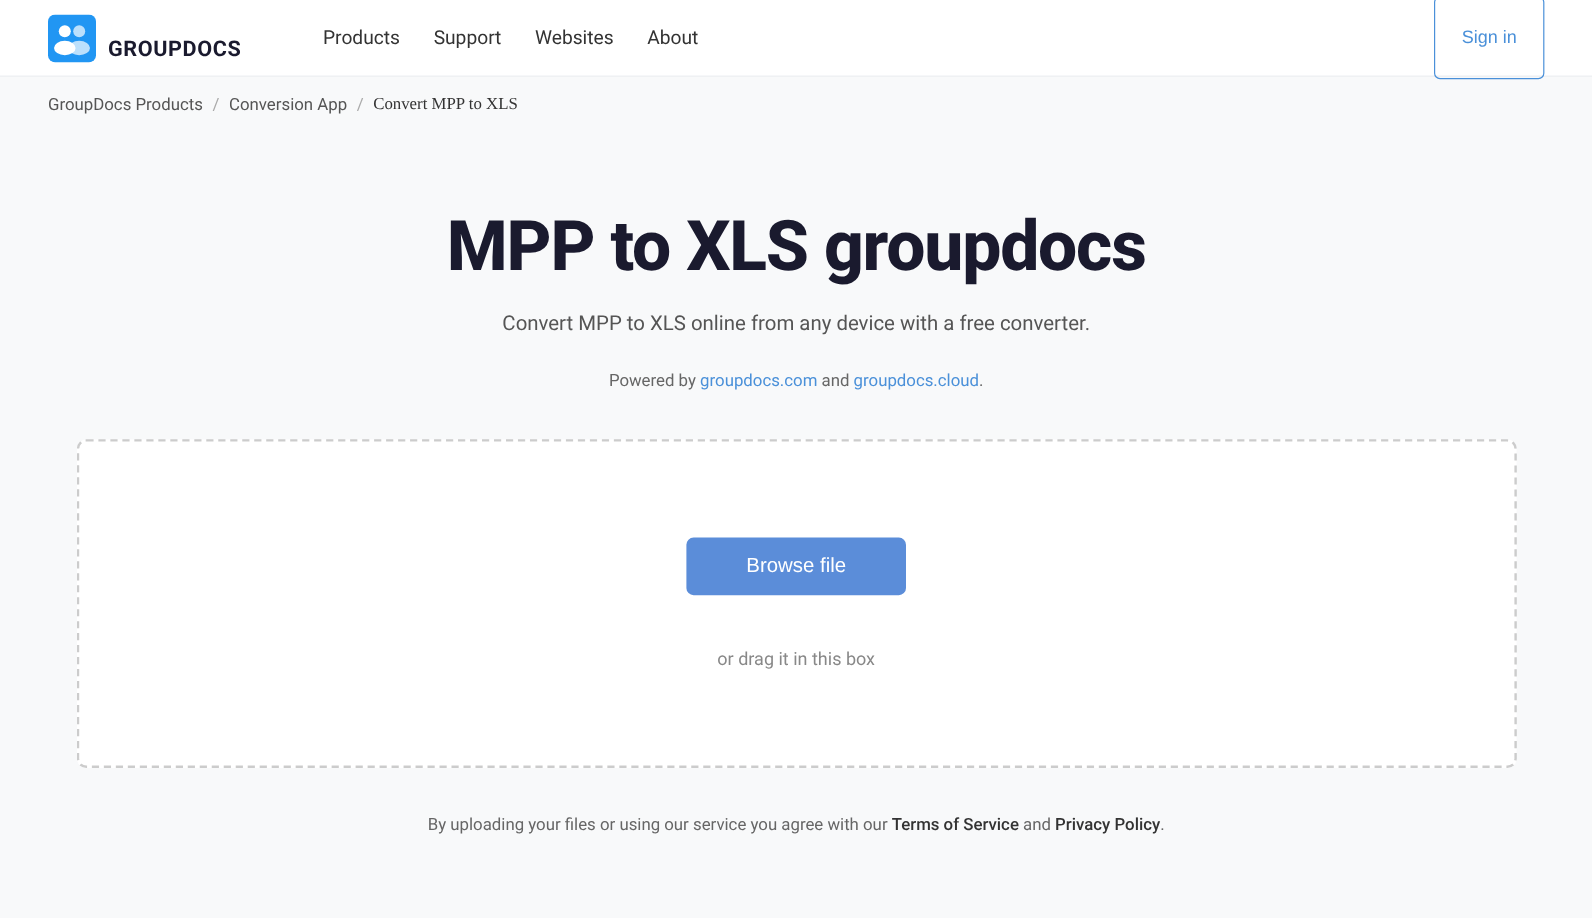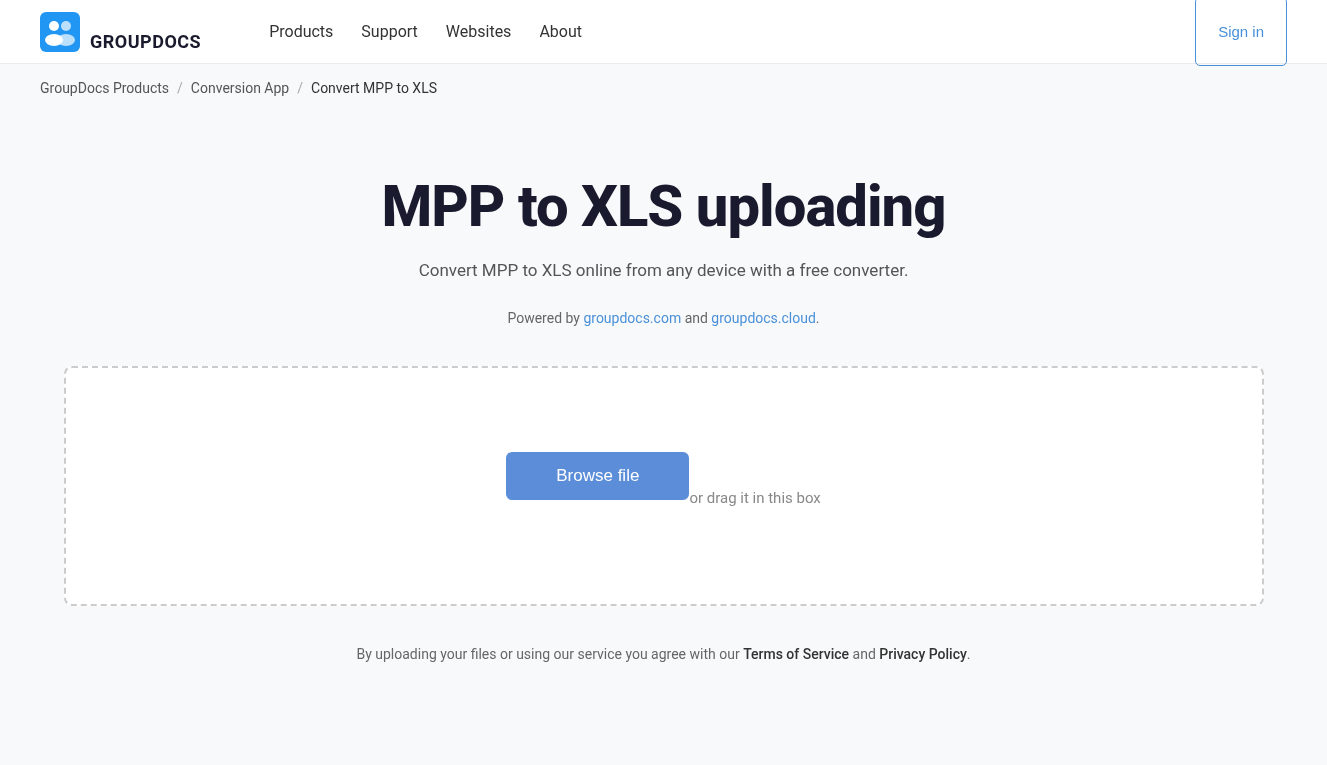--- a/index.html
+++ b/index.html
@@ -91,20 +91,21 @@
       cursor: pointer;
     }
 
     .breadcrumb-separator {
       color: #aaa;
       font-size: 14px;
     }
 
     .breadcrumb-current {
       color: #333;
+      font-family: Liberation Serif, serif;
     }
 
     
     .main {
       display: flex;
       flex-direction: column;
       align-items: center;
       padding: 60px 20px 40px;
     }
 
@@ -138,20 +139,21 @@
     }
 
     
     .upload-box {
       width: 1200px;
       max-width: calc(100vw - 80px);
       border: 2px dashed #ccc;
       border-radius: 8px;
       background: #fff;
       display: flex;
+      flex-direction: column;
       align-items: center;
       justify-content: center;
       padding: 80px 40px;
       min-height: 240px;
     }
 
     .browse-btn {
       background: #5b8dd9;
       color: #fff;
       border: none;
@@ -222,21 +224,21 @@
 
 <nav class="breadcrumb">
   <a class="breadcrumb-link">GroupDocs Products</a>
   <span class="breadcrumb-separator">/</span>
   <a class="breadcrumb-link">Conversion App</a>
   <span class="breadcrumb-separator">/</span>
   <span class="breadcrumb-current">Convert MPP to XLS</span>
 </nav>
 
 <main class="main">
-  <h1 class="page-title">MPP to XLS uploading</h1>
+  <h1 class="page-title">MPP to XLS groupdocs</h1>
   <p class="page-subtitle">Convert MPP to XLS online from any device with a free converter.</p>
 
   <p class="powered-by">
     <span>Powered by </span><a>groupdocs.com</a><span> and </span><a>groupdocs.cloud</a><span>.</span>
   </p>
 
   <div class="upload-box">
     <button class="browse-btn">Browse file</button>
     <span class="drag-text">or drag it in this box</span>
   </div>

